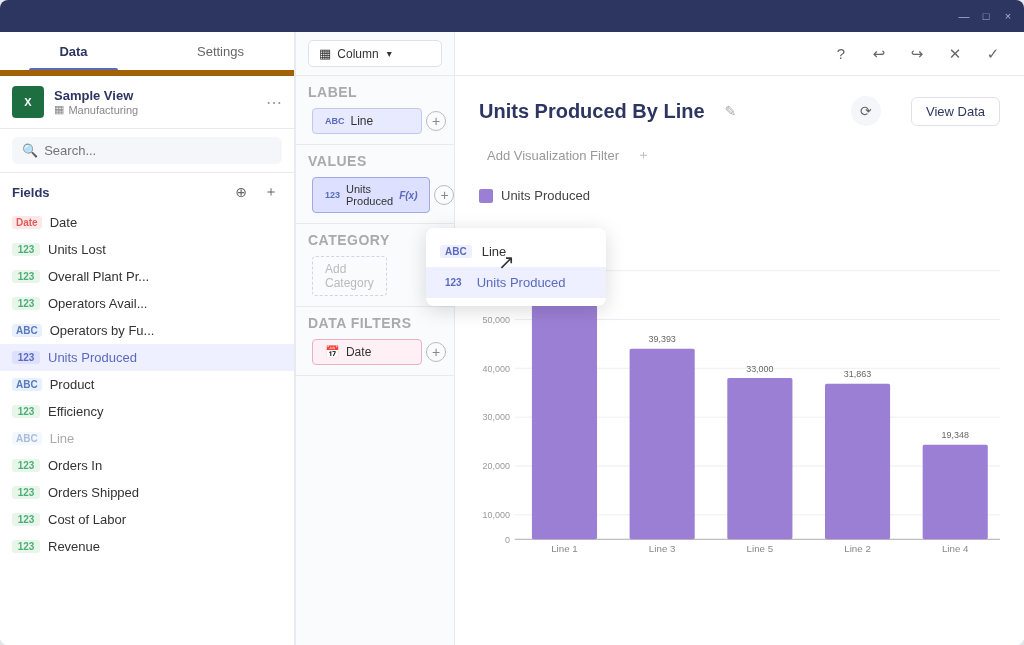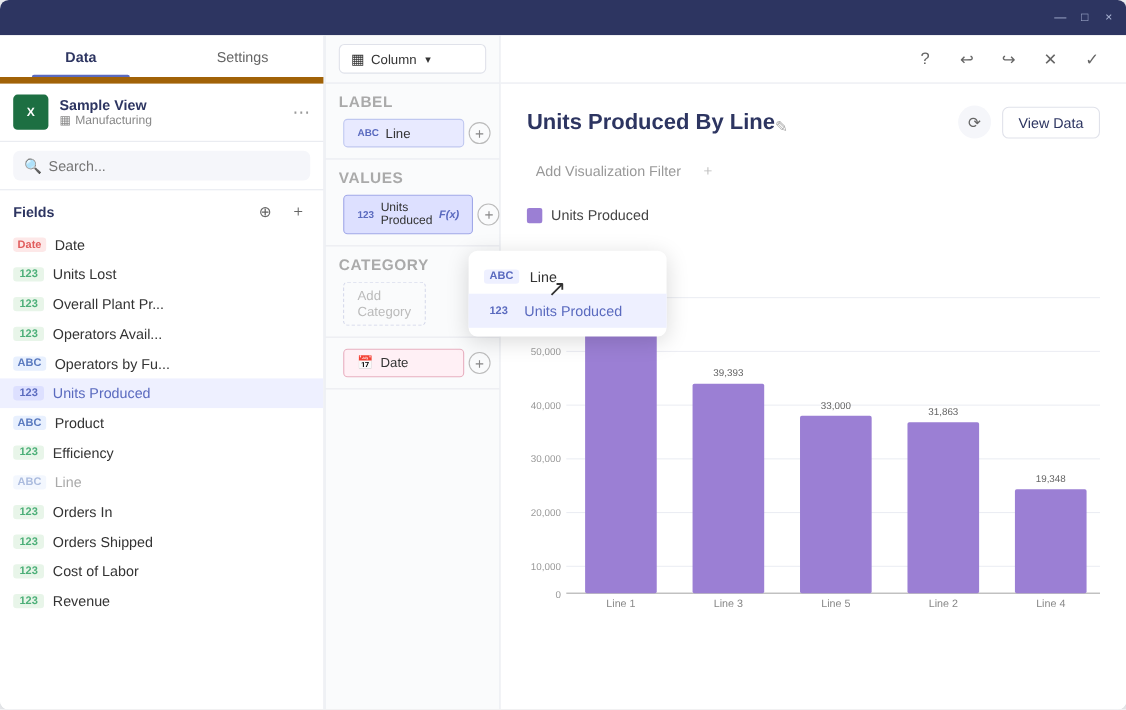--- a/index.html
+++ b/index.html
@@ -275,22 +275,22 @@
 
     .viz-header {
       display: flex;
       align-items: center;
       justify-content: space-between;
       margin-bottom: 16px;
     }
 
     .viz-title-wrap {
       display: flex;
-      align-items: flex-end;
-      gap: 0;
+      align-items: center;
+      gap: 20px;
     }
 
     .viz-title {
       font-size: 20px;
       font-weight: 700;
       color: #2d3561;
     }
 
     .edit-icon {
       color: #aaa;
@@ -300,20 +300,21 @@
 
     .view-data-btn {
       background: white;
       border: 1px solid #e0e2ea;
       border-radius: 6px;
       padding: 6px 14px;
       font-size: 13px;
       color: #2d3561;
       cursor: pointer;
       font-weight: 500;
+      margin-left: 20px;
     }
 
     .filter-row {
       display: flex;
       align-items: center;
       gap: 8px;
       margin-bottom: 20px;
     }
 
     .add-filter-btn {
@@ -675,20 +676,21 @@
         <div class="config-section-label">CATEGORY</div>
         <div style="display:flex;align-items:center;justify-content:space-between;padding:0 8px 4px;gap:40px;">
           <div class="config-placeholder" style="flex:1;margin-right:4px;">
             <span>Add Category</span>
           </div>
           <div class="config-add-btn">+</div>
         </div>
       </div>
 
       <div class="config-section">
+        <div class="config-section-label">DATA FILTERS</div>
         <div style="display:flex;align-items:center;justify-content:space-between;padding:0 8px 4px;">
           <div class="config-field-item" style="flex:1;margin-right:4px;background:#fff0f5;border-color:#e8b0c0;">
             <span style="font-size:12px;">📅</span>
             <span>Date</span>
           </div>
           <div class="config-add-btn">+</div>
         </div>
       </div>
 
       <div class="dropdown-popup">

